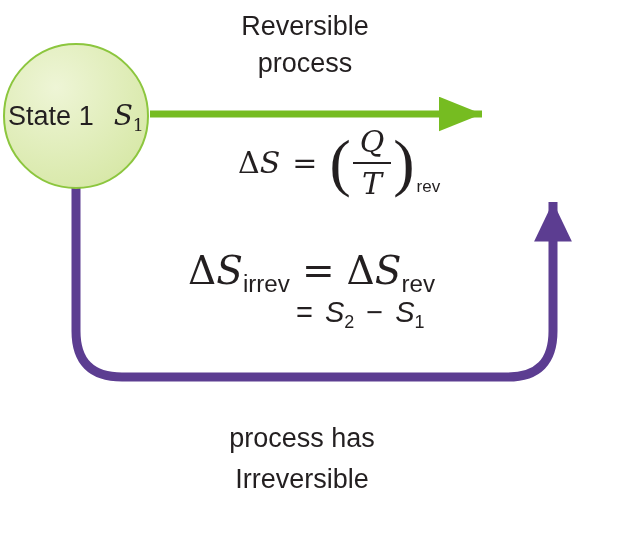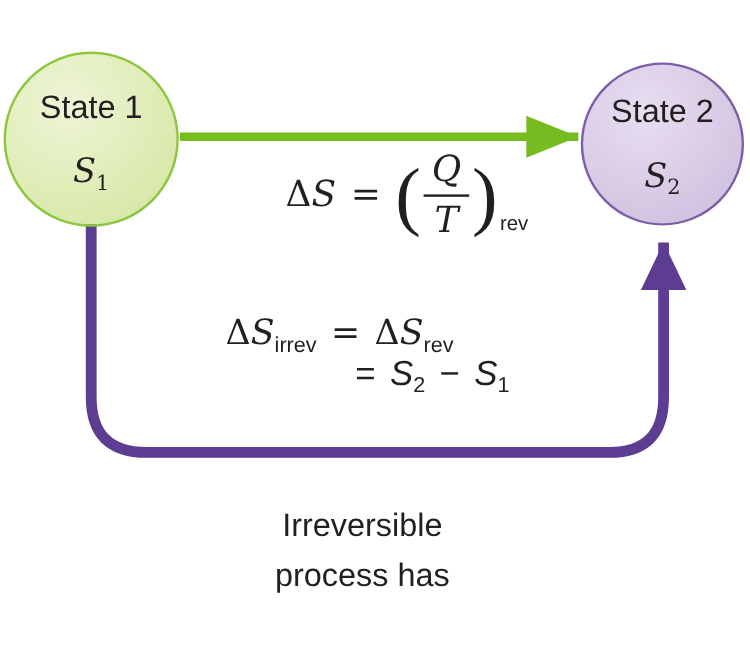--- a/index.html
+++ b/index.html
@@ -10,21 +10,21 @@
   html,body{margin:0;padding:0;background:#fff;}
   .canvas{position:relative;width:625px;height:544px;background:#fff;overflow:hidden;
           font-family:"Liberation Sans",sans-serif;color:var(--text);}
   .arrows{position:absolute;left:0;top:0;width:625px;height:544px;z-index:0;}
   .green-line{stroke:var(--green-arrow);stroke-width:7;fill:none;}
   .purple-line{stroke:var(--purple-arrow);stroke-width:9;fill:none;}
   .green-fill{fill:var(--green-arrow);}
   .purple-fill{fill:var(--purple-arrow);}
 
   .state-circle{position:absolute;z-index:1;border-radius:50%;box-sizing:border-box;
-    display:flex;flex-direction:column;align-items:center;justify-content:center;
+    display:flex;align-items:center;justify-content:center;
     text-align:center;line-height:34px;gap:20px;}
   .state1{left:3px;top:43px;width:146px;height:146px;
     background:radial-gradient(circle at 36% 30%, var(--green-fill-light) 0%, var(--green-fill) 75%, #cfe19c 100%);
     border:2.5px solid var(--green-stroke);}
   .state2{left:484px;top:52px;width:136px;height:136px;
     background:radial-gradient(circle at 38% 30%, var(--purple-fill-light) 0%, var(--purple-fill) 78%, #cbbadc 100%);
     border:2.5px solid var(--purple-stroke);}
   .state-label{font-size:27px;}
   .math{font-family:"DejaVu Serif",serif;font-style:italic;text-align:center;}
   .state-symbol{font-size:28px;}
@@ -38,22 +38,22 @@
     font-family:"DejaVu Serif",serif;font-size:30px;}
   .eq1 .up{font-style:normal;}
   .eq1 .it{font-style:italic;}
   .eq1 .equals{margin:0 12px;font-style:normal;}
   .paren{font-family:"Liberation Serif",serif;font-size:64px;font-weight:300;line-height:74px;}
   .frac{display:inline-flex;flex-direction:column;align-items:center;margin:0 2px;}
   .frac .num{border-bottom:2.2px solid var(--text);padding:0 7px 3px;font-style:italic;}
   .frac .den{padding-top:2px;font-style:italic;}
   .rev-sub{align-self:flex-end;font-family:"Liberation Sans",sans-serif;font-size:17px;margin:0 0 4px 2px;}
 
-  .eq2-line1{position:absolute;left:188px;top:260px;z-index:1;
-    font-family:"DejaVu Serif",serif;font-size:29px;}
+  .eq2-line1{position:absolute;left:188px;top:248px;z-index:1;
+    font-family:"DejaVu Serif",serif;font-size:39px;}
   .eq2-line2{position:absolute;left:296px;top:296px;z-index:1;
     font-family:Liberation Sans, sans-serif;font-size:29px;}
   .eq2-line1 .it,.eq2-line2 .it{font-style:italic;}
   .eq2-line1 .sp,.eq2-line2 .sp{display:inline-block;width:12px;}
 
   .irrev-caption{position:absolute;left:92px;top:418px;width:420px;z-index:1;
     text-align:center;font-size:27px;line-height:41px;}
 </style>
 </head>
 <body>
@@ -71,25 +71,25 @@
     </defs>
     <path class="green-line" d="M150,114 L482,114" marker-end="url(#greenHead)"></path>
     <path class="purple-line" d="M76,186 L76,331 Q76,377 122,377 L508,377 Q553,377 553,331 L553,202" marker-end="url(#purpleHead)"></path>
   </svg>
 
   <div class="state-circle state1">
     <div class="state-label">State 1</div>
     <div class="math state-symbol"><span>S</span><sub>1</sub></div>
   </div>
 
-  <div class="state-circle state2">
-    <div class="state-label">State 2</div>
-    <div class="math state-symbol"><span>S</span><sub>2</sub></div>
+
+  <div class="rev-caption">
+    <div>Reversible</div>
+    <div>process</div>
   </div>
-
 
   <div class="eq1">
     <span class="up">Δ</span>
       <span class="it">S</span>
     <span class="equals">=</span>
     <span class="paren">(</span>
     <span class="frac">
       <span class="num">Q</span>
       <span class="den">T</span>
     </span>
@@ -99,17 +99,17 @@
 
   <div class="eq2-line1">
     <span>Δ</span><span class="it">S</span><sub class="txt">irrev</sub><span class="sp"></span><span>=</span><span class="sp"></span><span>Δ</span><span class="it">S</span><sub class="txt">rev</sub>
   </div>
 
   <div class="eq2-line2">
     <span>=</span><span class="sp"></span><span class="it">S</span><sub>2</sub><span class="sp"></span><span>−</span><span class="sp"></span><span class="it">S</span><sub>1</sub>
   </div>
 
   <div class="irrev-caption">
+    <div>process has</div>
     <div>Irreversible</div>
-    <div>process has</div>
   </div>
 
 </div>
 
 </body></html>

